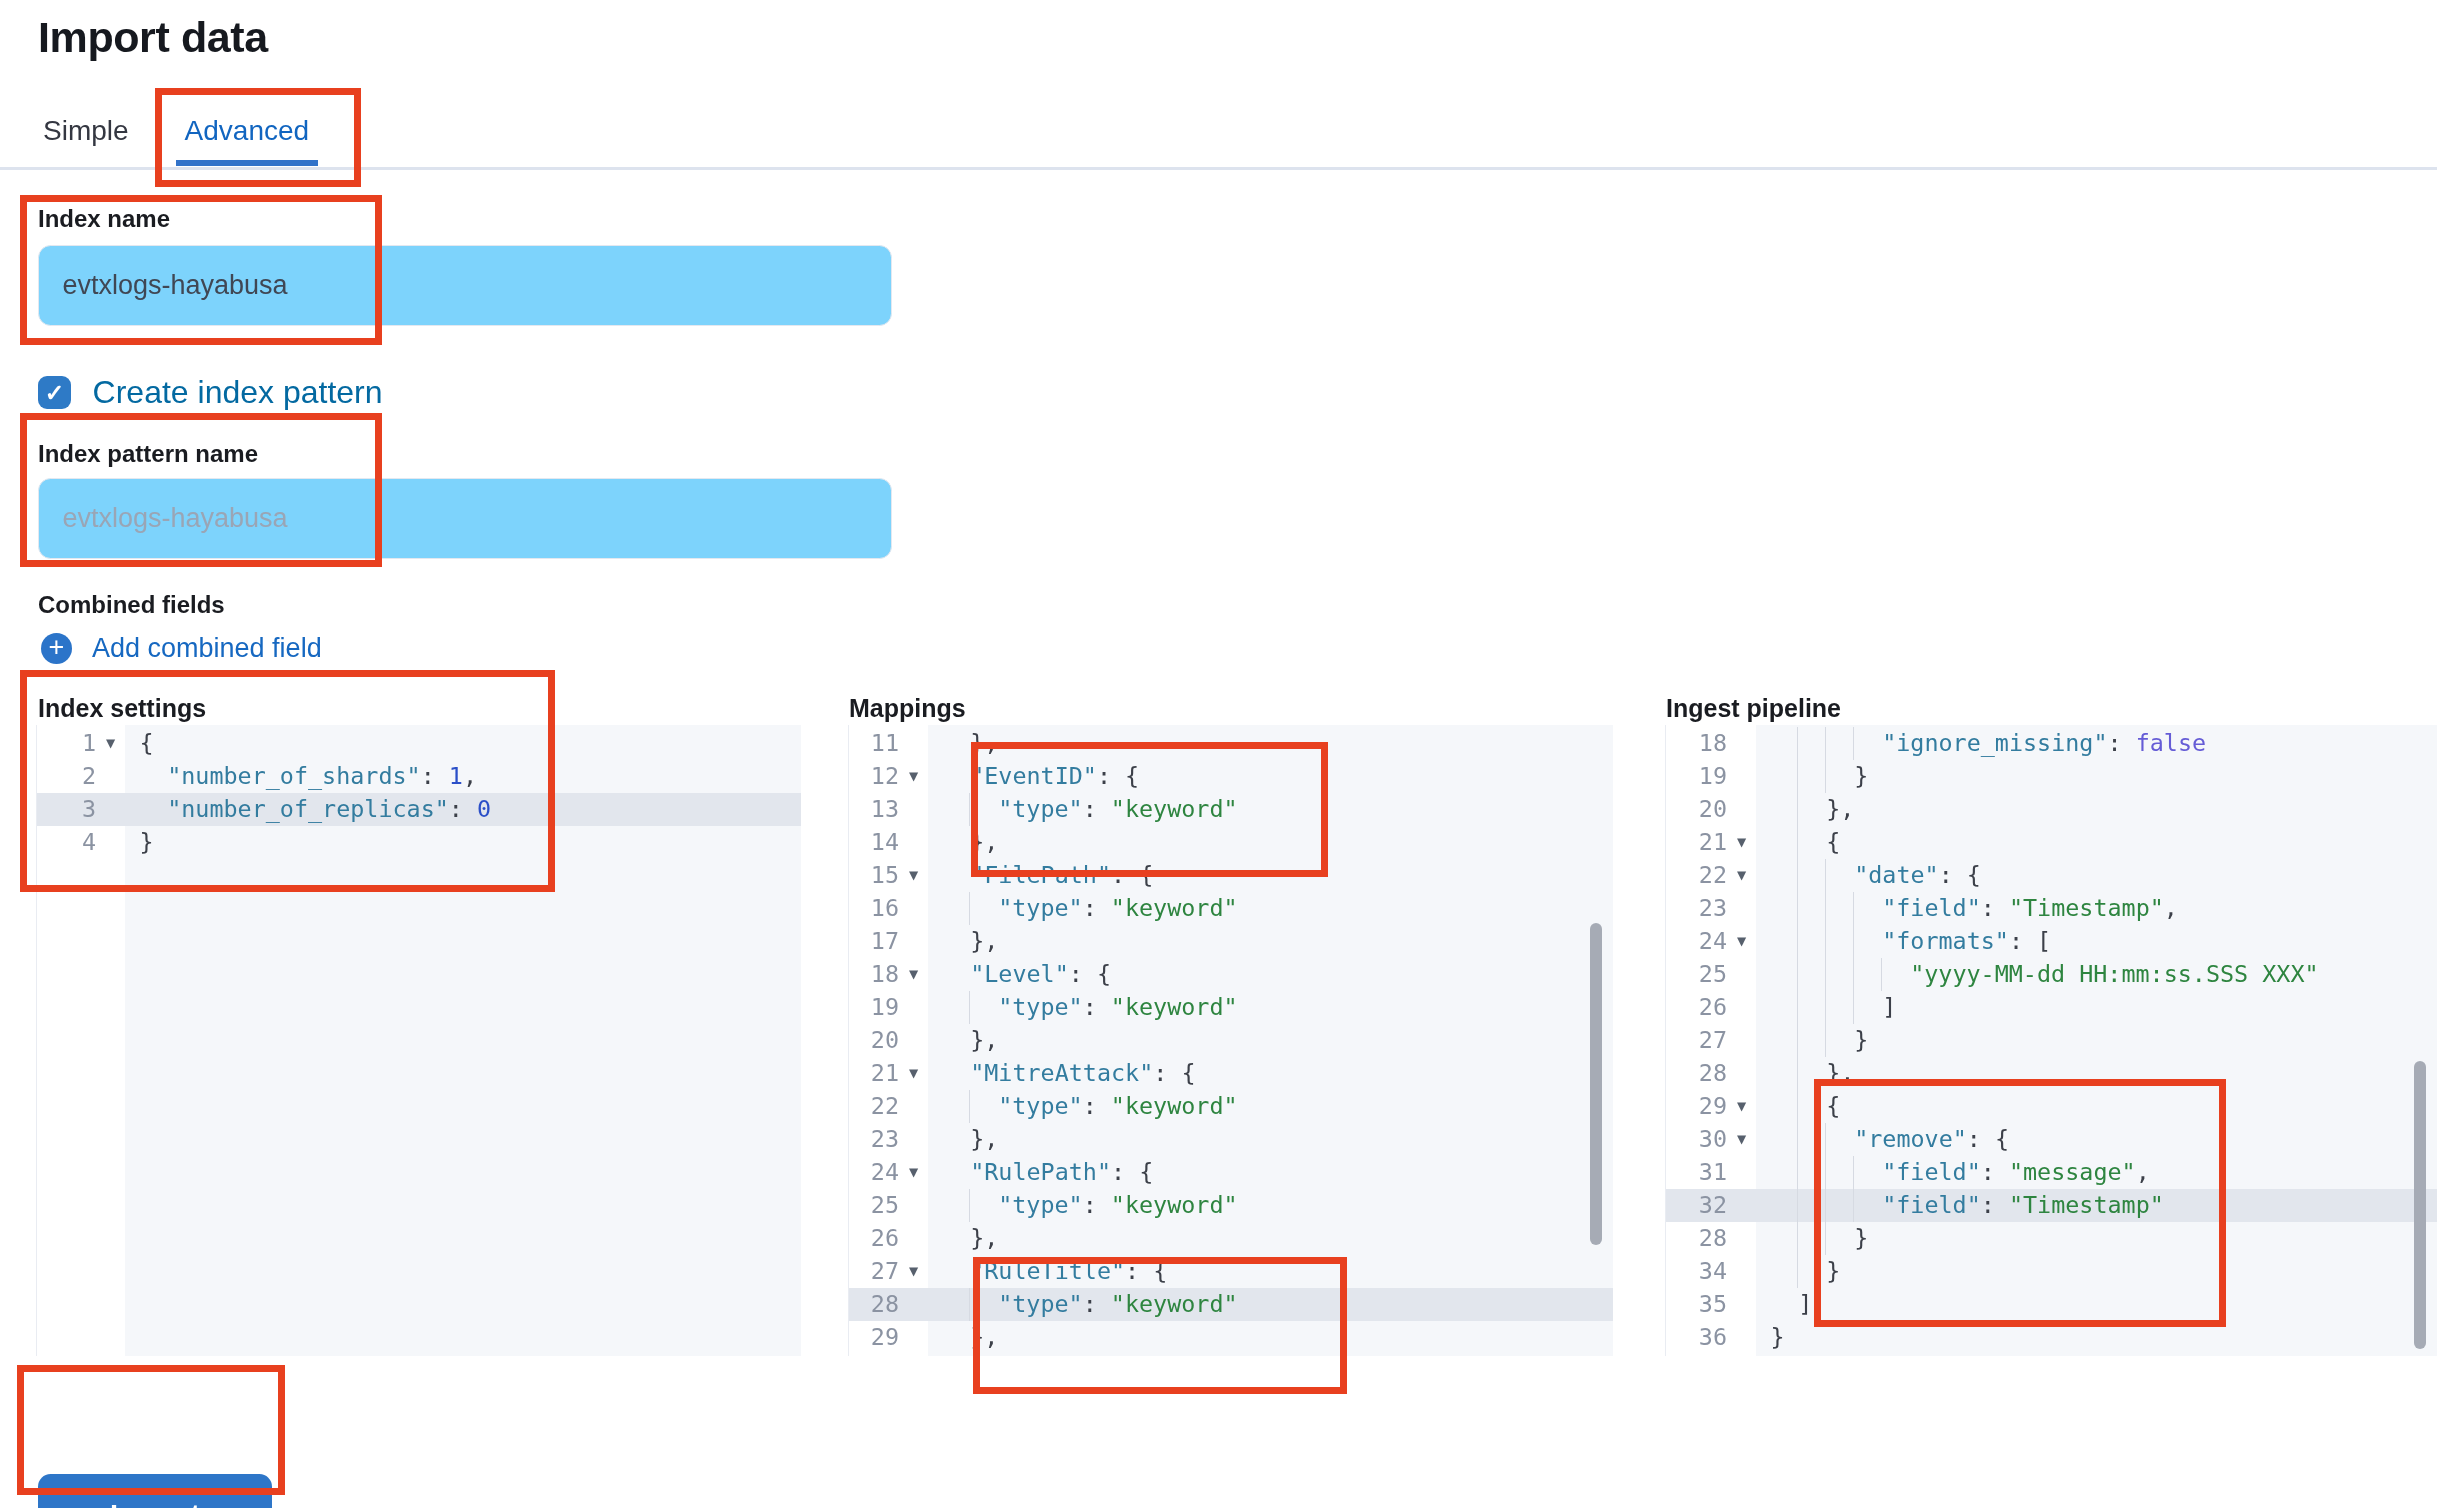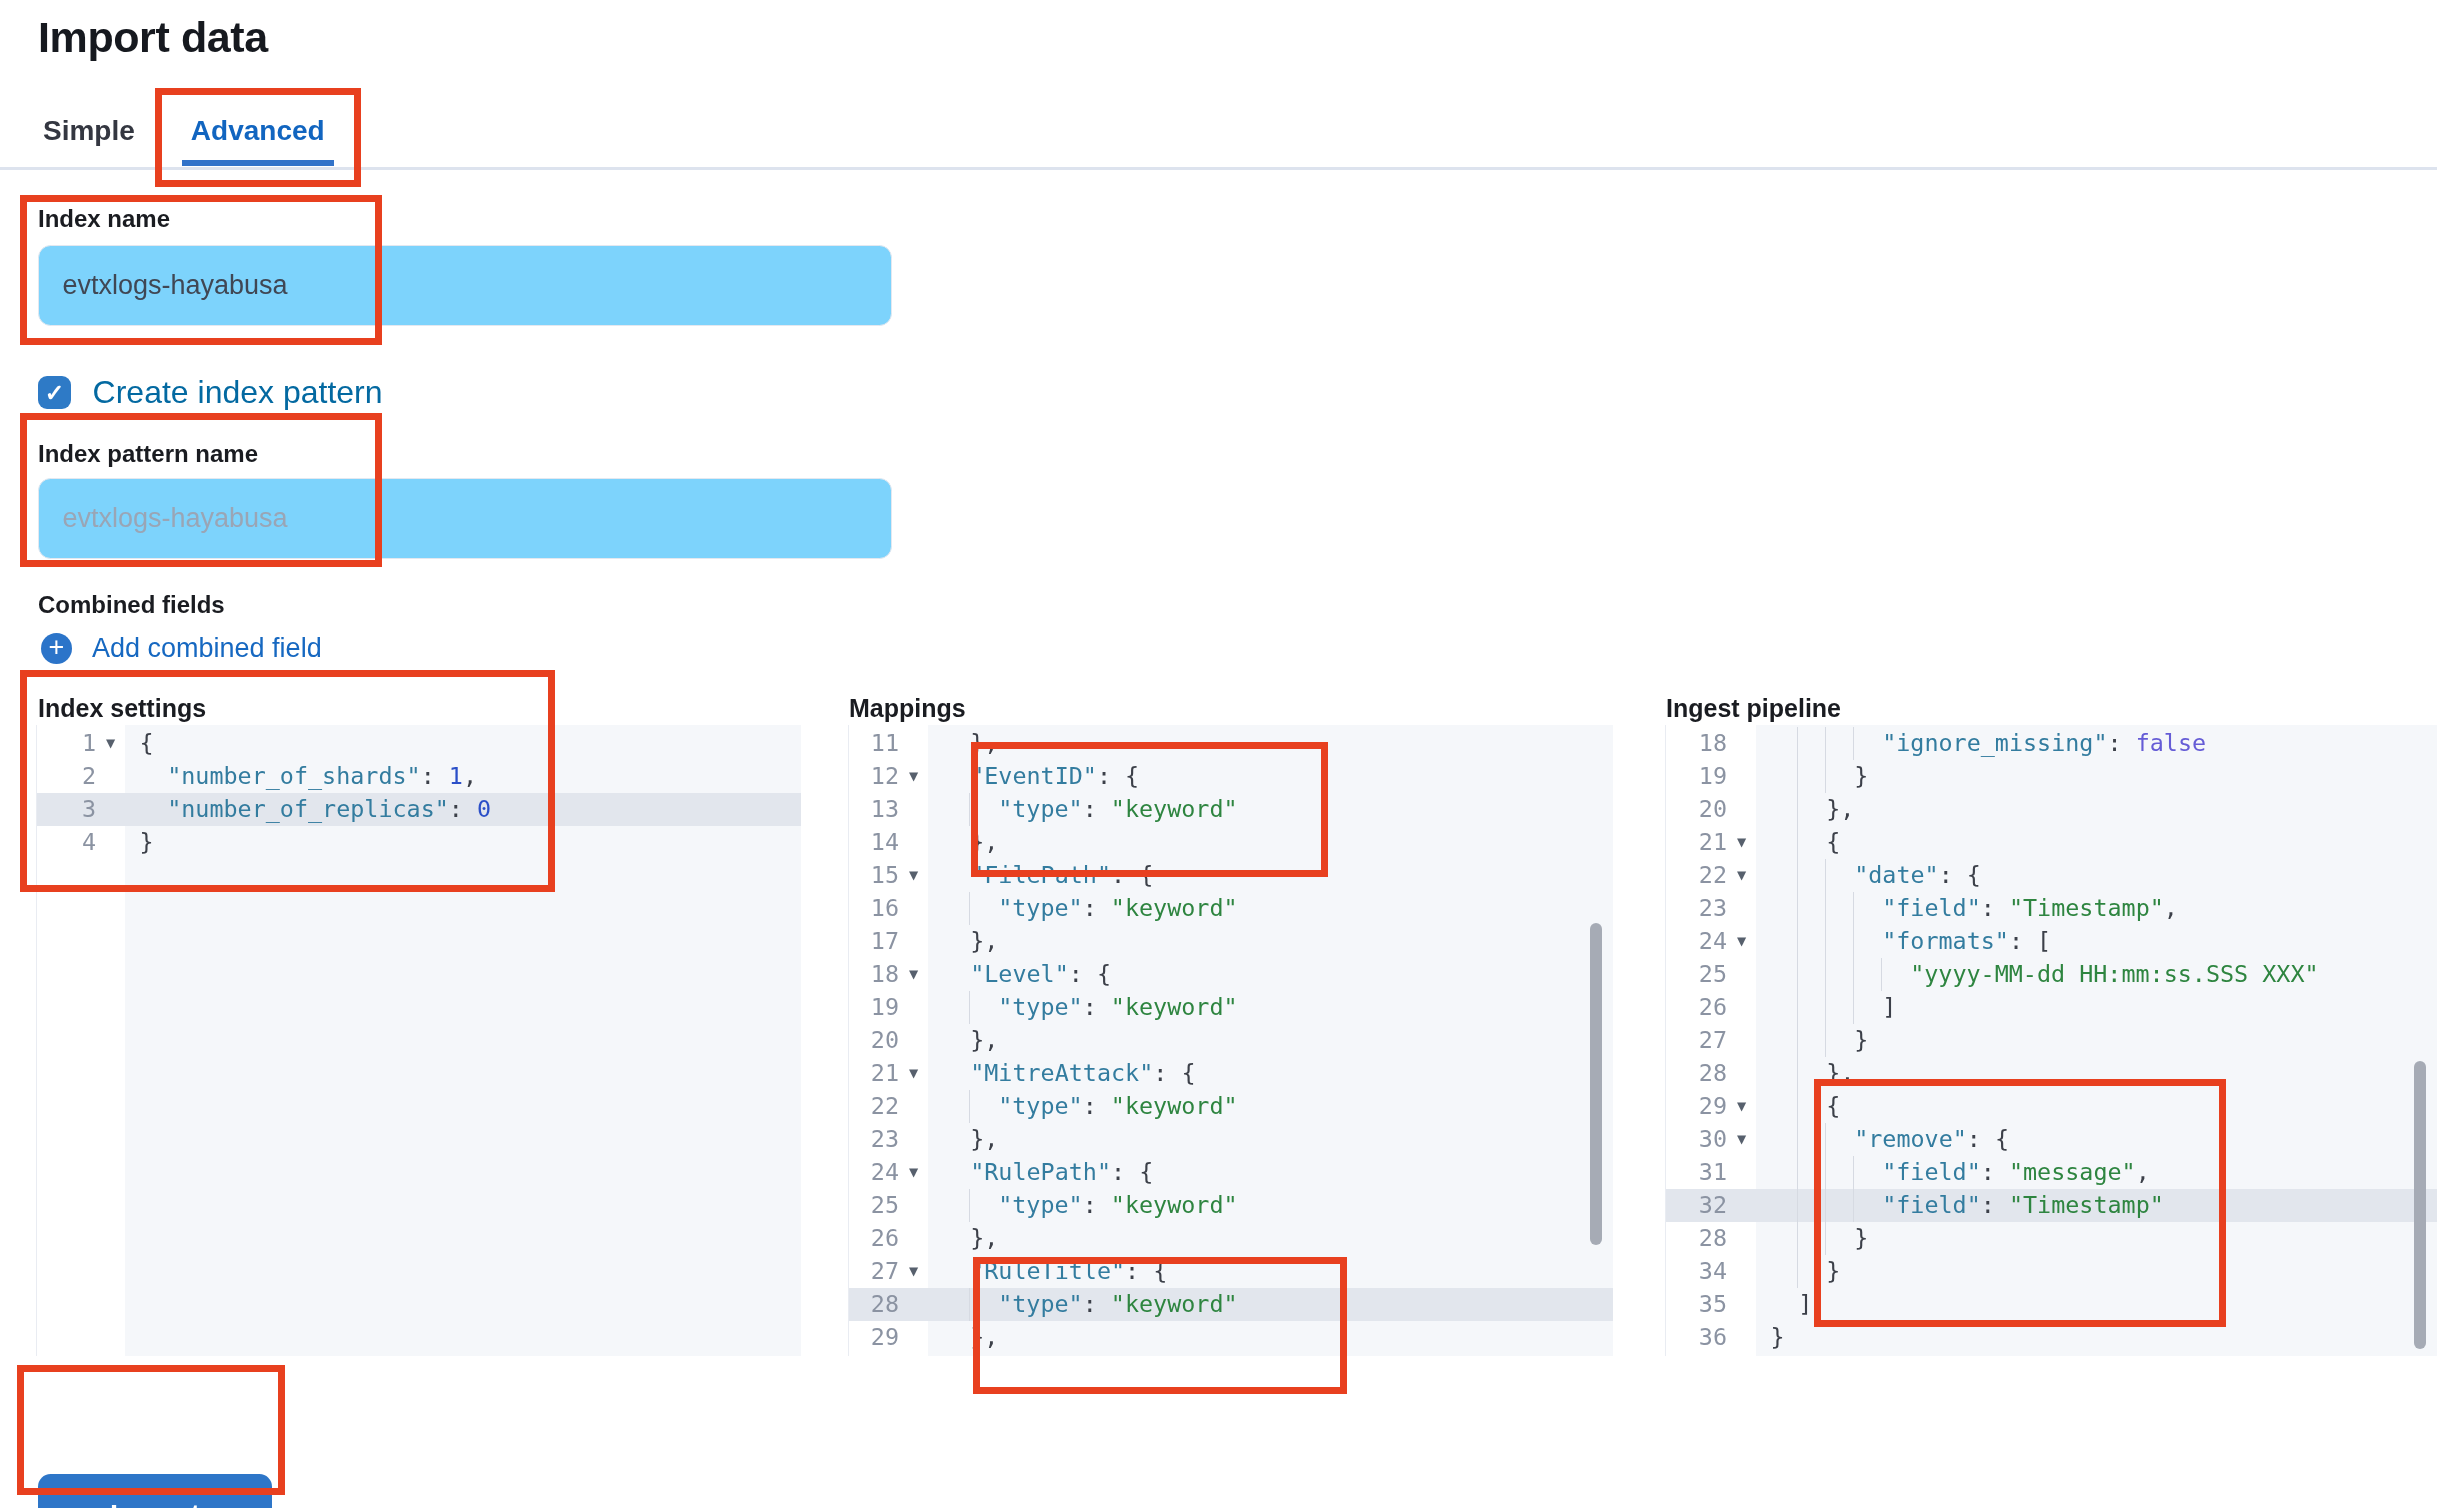--- a/index.html
+++ b/index.html
@@ -5,21 +5,21 @@
   html,body{margin:0;padding:0;}
   body{
     width:2438px;height:1508px;position:relative;overflow:hidden;
     background:#ffffff;font-family:"Liberation Sans",sans-serif;color:#343741;
   }
   .abs{position:absolute;}
 
   
   .page-title{left:38px;top:12.6px;font-size:43px;font-weight:700;color:#16191f;letter-spacing:-0.4px;}
   .tabs{left:43px;top:115px;display:flex;gap:56px;}
-  .tab{font-size:28px;font-weight:700;color:#343741;padding-bottom:16px;position:relative;cursor:pointer;}
+  .tab{font-size:28px;font-weight:400;color:#343741;padding-bottom:16px;position:relative;cursor:pointer;}
   .tab.active{color:#1165c0;}
   .tab.active::after{content:'';position:absolute;left:-9px;right:-9px;bottom:-2.7px;height:5.4px;background:#3273c9;}
   .tab-divider{left:0;top:167px;width:2438px;height:2.7px;background:#dde3ee;}
 
   
   .field-label{font-size:24px;font-weight:700;color:#1a1c21;}
   .lbl-index-name{left:38px;top:205px;}
   .lbl-index-pattern{left:38px;top:440px;}
   .lbl-combined{left:38px;top:591px;}
   .text-input{

